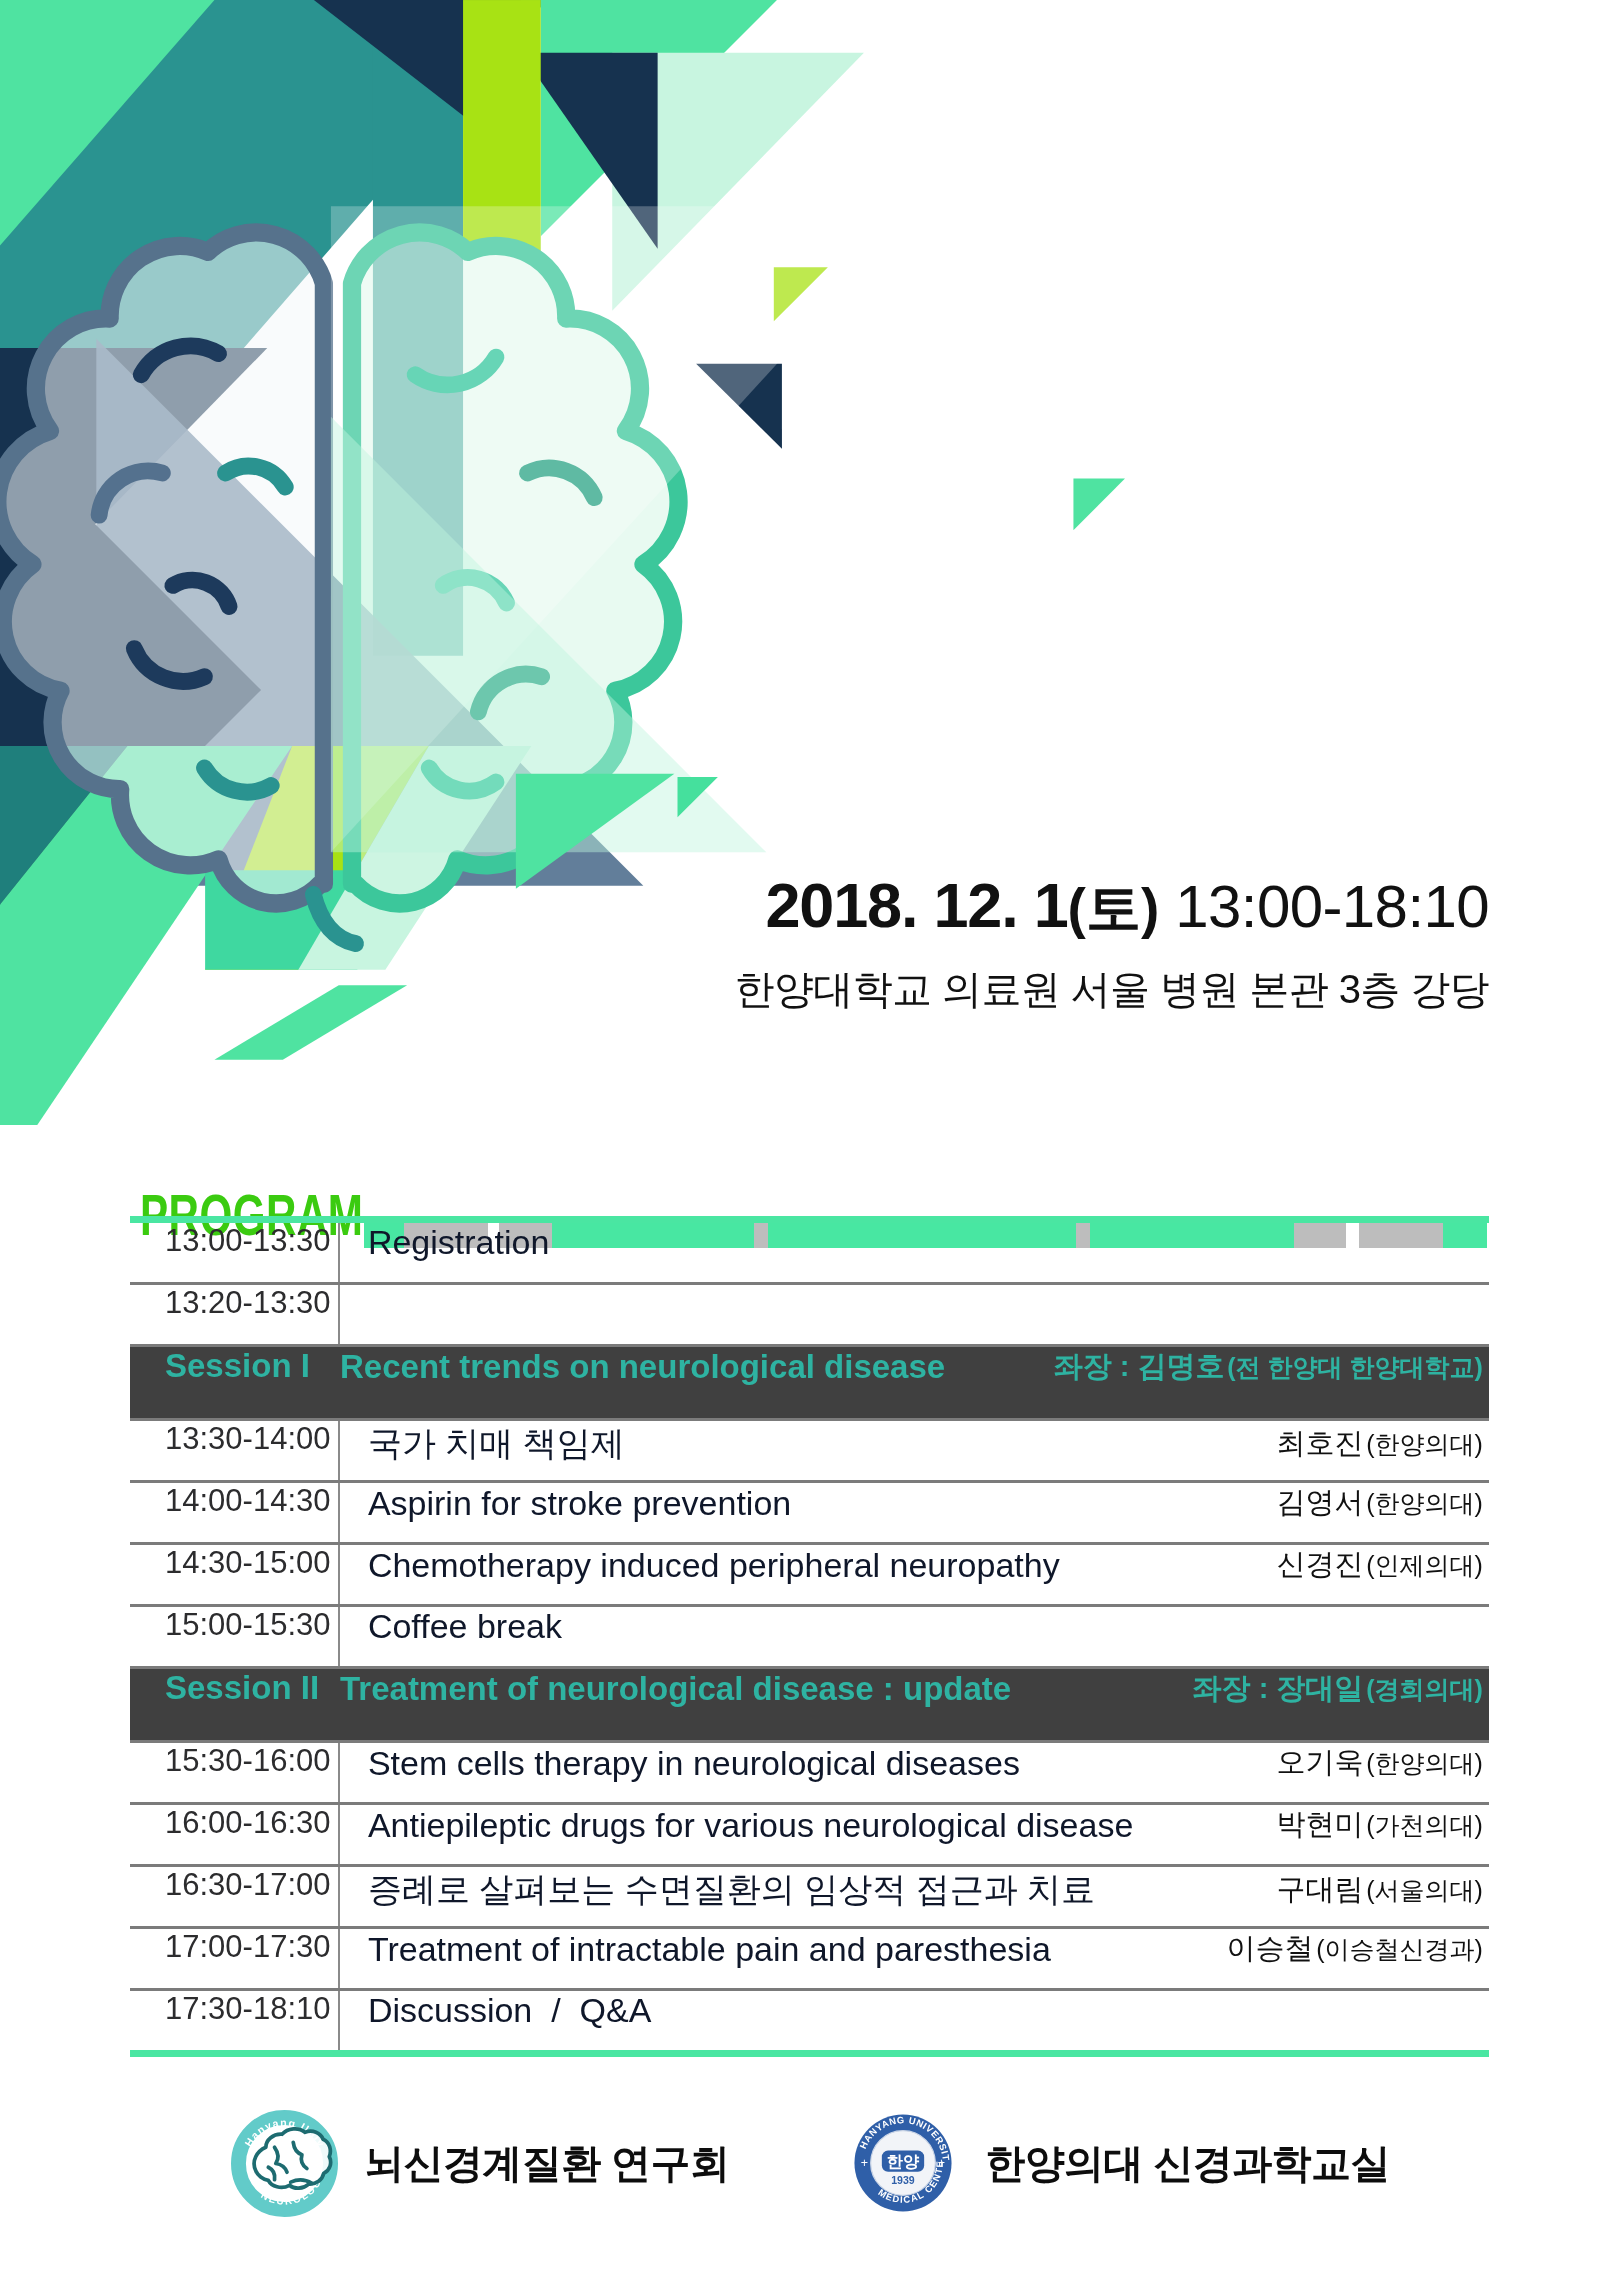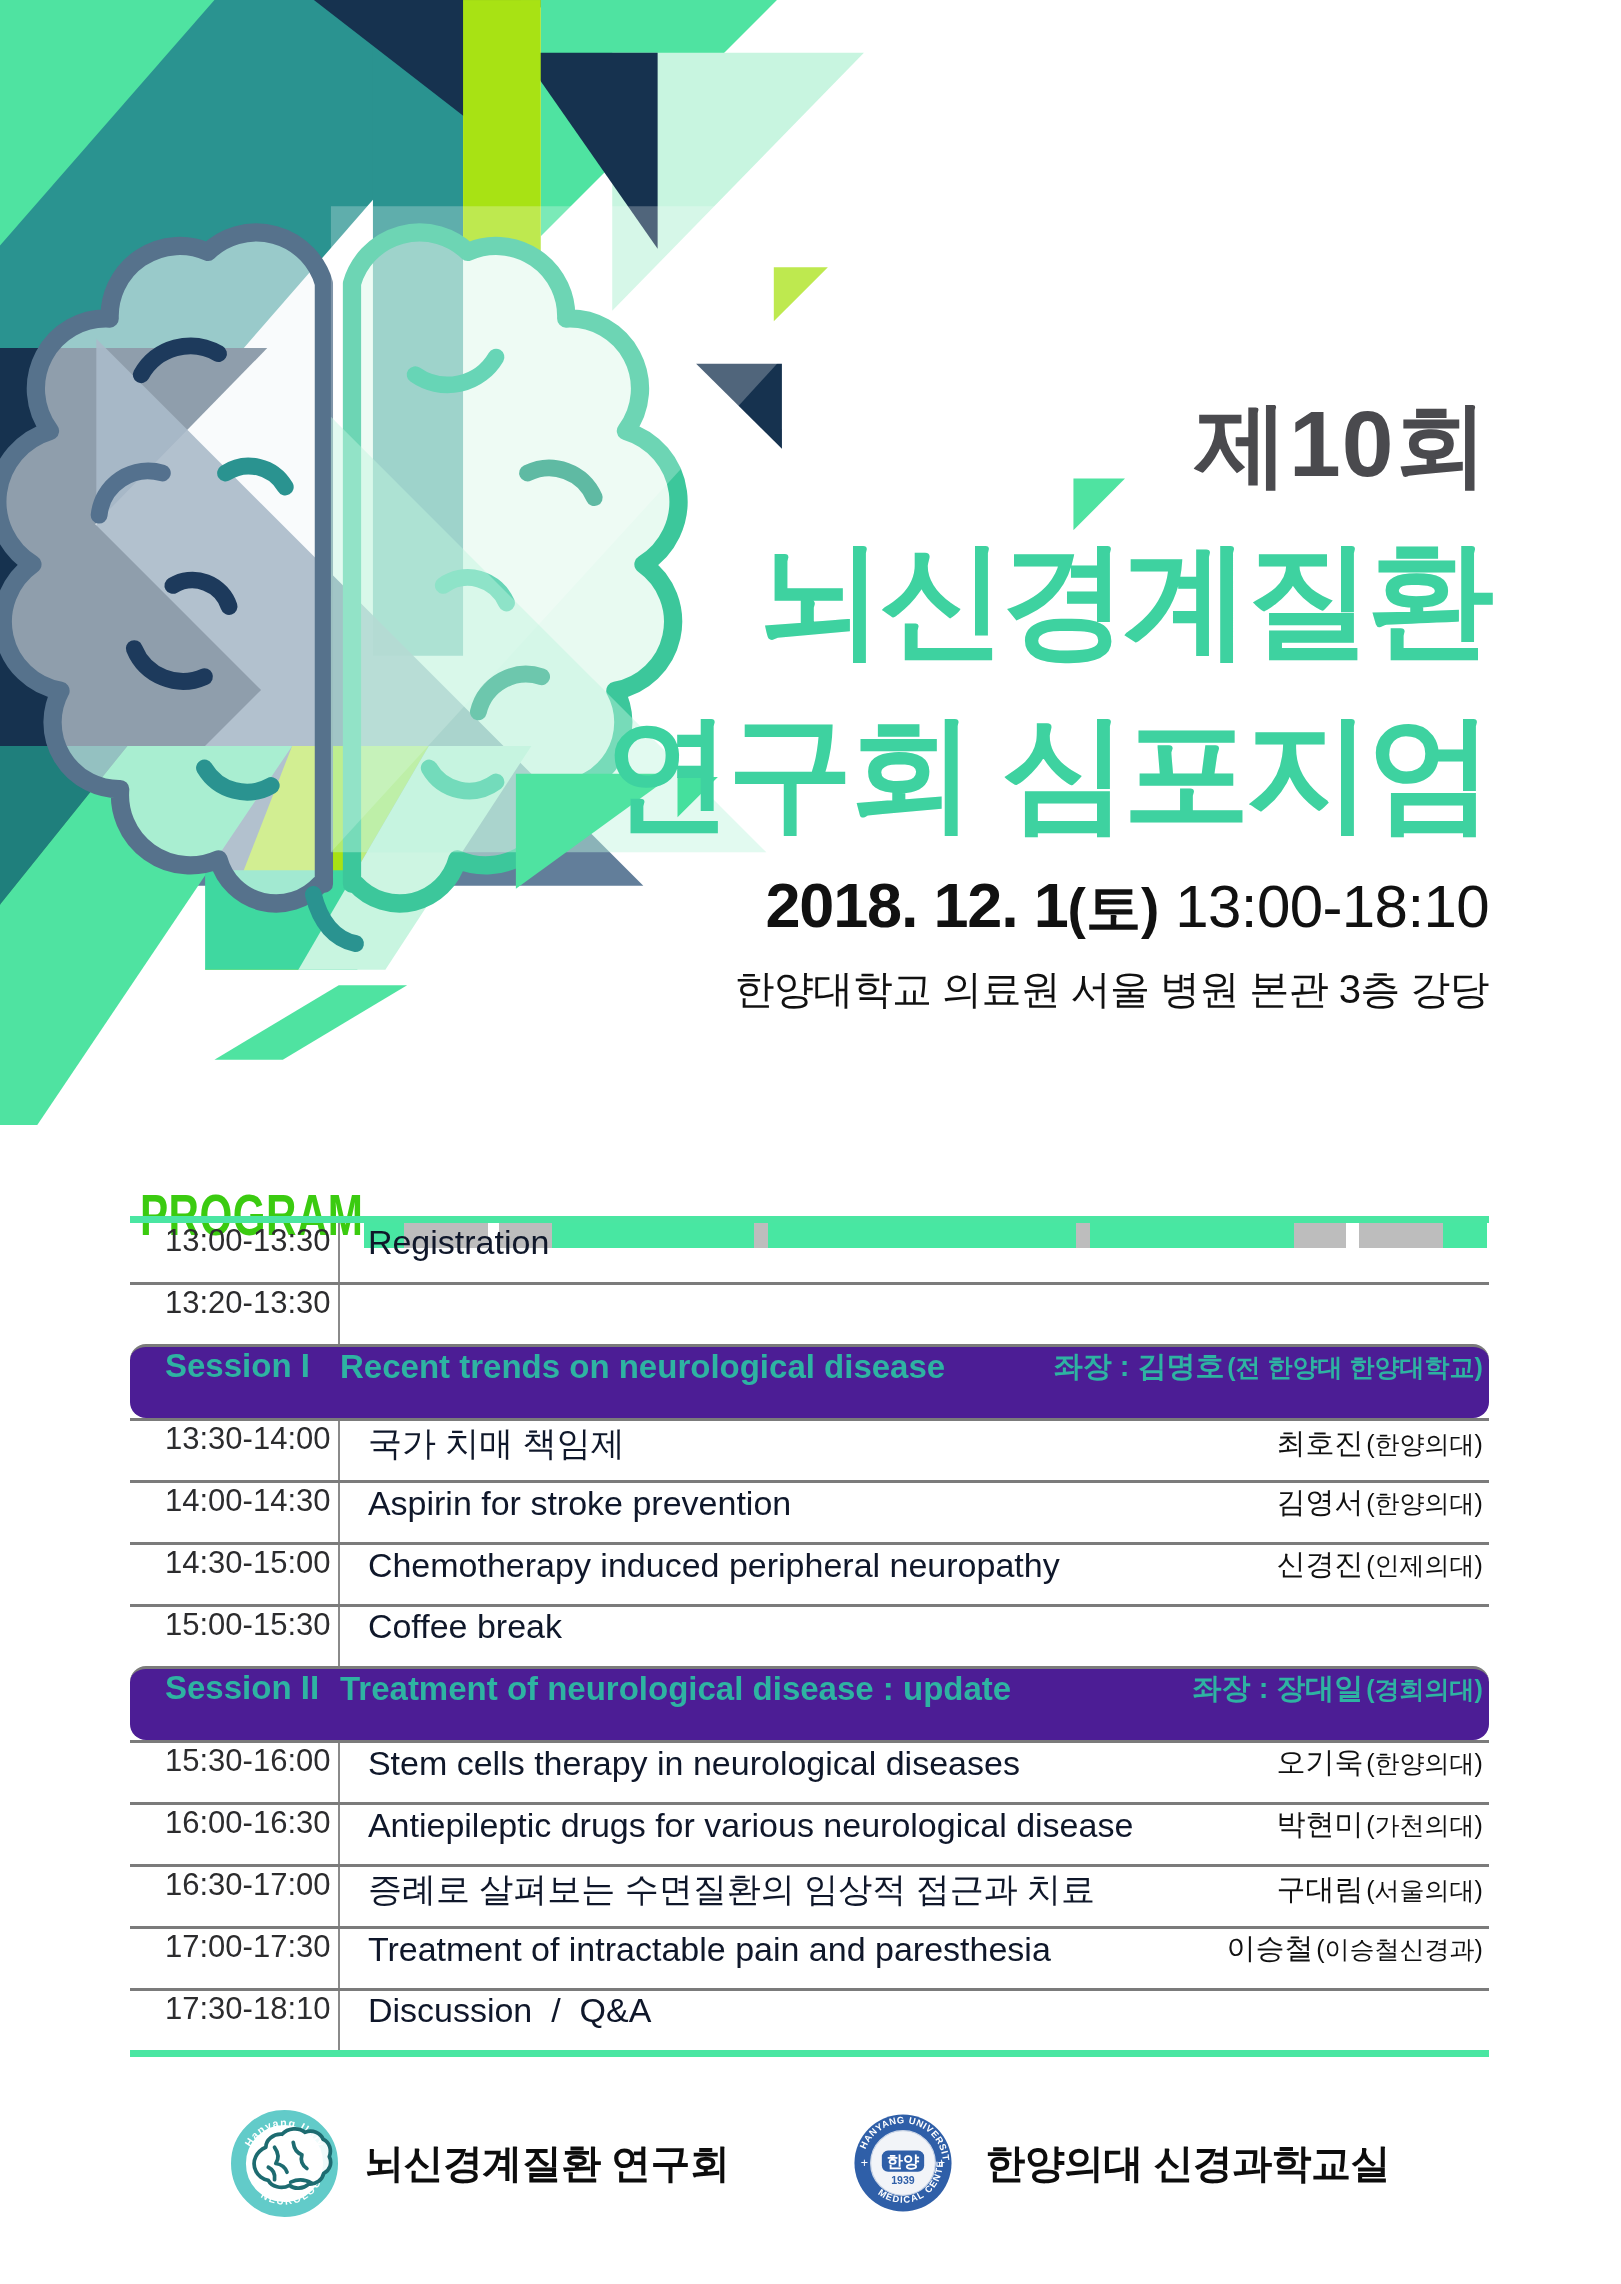--- a/index.html
+++ b/index.html
@@ -34,21 +34,21 @@
   .row{display:flex;align-items:flex-start;height:59px;}
   .row + .row{border-top:3.7px solid #7b7b7b;}
   .cell-time{flex:0 0 208px;padding-left:35px;box-sizing:border-box;font-size:31px;color:#2c2c2e;}
   .vline{flex:0 0 1.9px;align-self:stretch;background:#8a8a8a;}
   .cell-main{flex:1;display:flex;justify-content:space-between;align-items:center;
              padding-left:28px;padding-right:6.2px;min-width:0;}
   .item-title{font-size:34px;color:#0f172a;white-space:pre;}
   .speaker-wrap{white-space:nowrap;color:#111;}
   .speaker{font-size:29px;}
   .affil{font-size:25px;}
-  .row.session{background:#4c1d95;height:71px;color:#2eb3a2;border-radius:16px;}
+  .row.session{background:#404040;height:71px;color:#2eb3a2;}
   .s-label{flex:0 0 210px;padding-left:35px;box-sizing:border-box;font-size:33px;font-weight:700;}
   .s-main{flex:1;display:flex;justify-content:space-between;align-items:center;padding-right:6.2px;}
   .s-title{font-size:33px;font-weight:700;}
   .s-chair{white-space:nowrap;}
   .chair-name{font-size:29px;font-weight:600;}
   .chair-affil{font-size:25px;font-weight:600;}
 
   
   .footer{left:0;top:2107px;width:1621px;display:flex;justify-content:center;
           align-items:center;gap:118px;}
@@ -107,25 +107,20 @@
       </g>
       <polygon fill="#ffffff" opacity="0.25" points="480,320 1320,320 480,1240"></polygon>
       <polygon fill="#bff4dd" opacity="0.45" points="480,620 1100,1240 480,1240"></polygon>
     </g>
     <g>
       <polygon fill="#4fe3a1" points="830,1245 1085,1245 830,1430"></polygon>
       <polygon fill="#45e09d" points="1090,1250 1155,1250 1090,1315"></polygon>
     </g>
   </svg>
 
-  <div class="abs title-block">
-    <div class="edition">제10회</div>
-    <div class="main-title">뇌신경계질환</div>
-    <div class="main-title">연구회 심포지엄</div>
-  </div>
 
   <div class="abs date-block">
     <div class="date-line">
       <span class="date-bold">2018. 12. 1</span><span class="date-day">(토)</span><span class="date-time"> 13:00-18:10</span>
     </div>
     <div class="venue">한양대학교 의료원 서울 병원 본관 3층 강당</div>
   </div>
 
   <div class="abs program-head">
     <div class="program-label">

